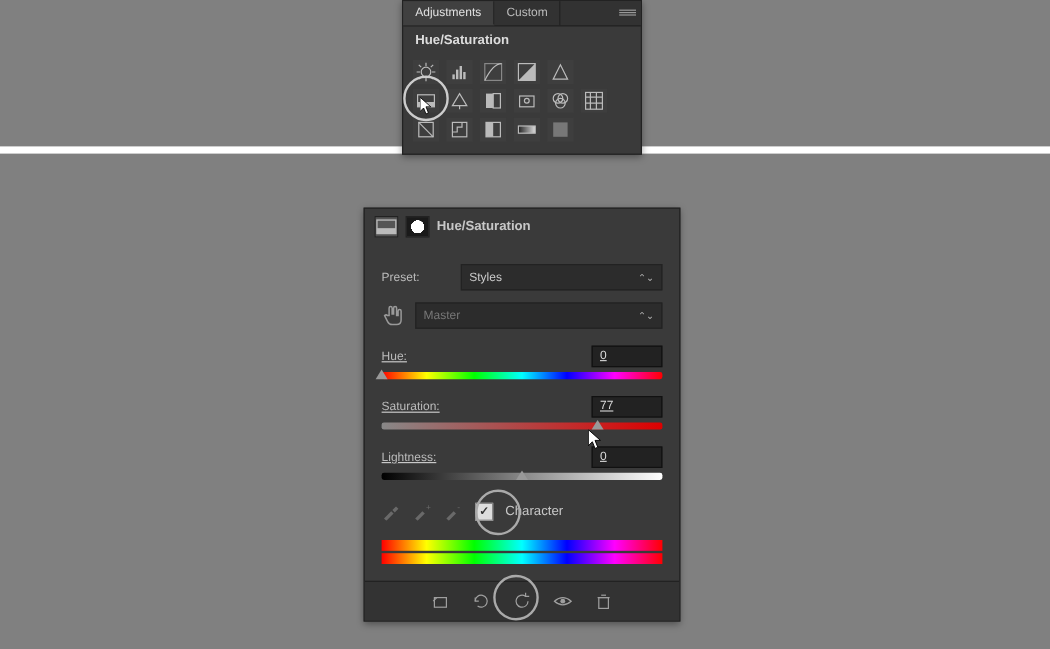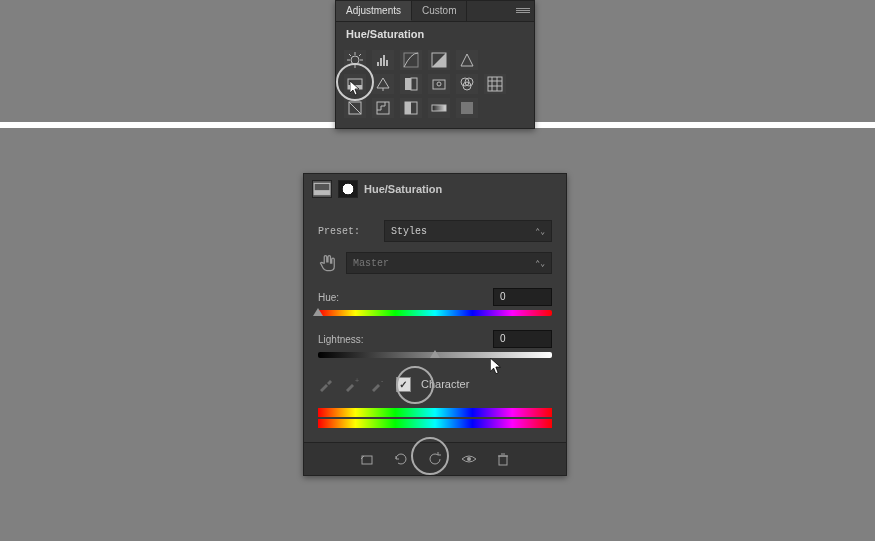--- a/index.html
+++ b/index.html
@@ -126,33 +126,33 @@
     border:1px solid #222;
     display:flex; align-items:center; justify-content:center;
   }
   .prop-header .mask {
     width: 18px; height: 16px;
     border:1px solid #222;
     background: radial-gradient(circle at center, #fff 45%, #1a1a1a 46%);
   }
   .prop-header .label { font-weight:bold; }
   .prop-body { padding: 6px 14px 14px 14px; }
-  .row { display:flex; align-items:center; gap:8px; margin-top:10px;font-family:Liberation Mono, monospace; }
+  .row { display:flex; align-items:center; gap:8px; margin-top:10px; }
   .lbl { width: 58px; font-size:10px; color:#bbb; }
   .select {
     flex:1; height:18px;
     background:#2c2c2c; border:1px solid #222;
     color:#ccc; font-size:10px; padding:1px 6px;
     display:flex; align-items:center; justify-content:space-between;
     cursor:pointer;
   }
   .select.disabled { color:#777; cursor:default; }
   .select .caret { font-size:8px; color:#aaa; }
   .hand-icon { width:20px; height:18px; display:flex; align-items:center;justify-content:center; }
-  .slider-row { margin-top: 14px; }
+  .slider-row { margin-top: 14px; text-decoration: underline; }
   .slider-lbl {
     display:flex; justify-content:space-between; align-items:center;
     font-size:10px; color:#bbb;
   }
   .num-field {
     width: 45px; height:16px;
     background:#222; border:1px solid #111;
     color:#ddd; font-size:10px; text-align:left;
     padding: 0 6px; line-height:16px;
   }
@@ -410,20 +410,29 @@
       <div class="slider-row">
         <div class="slider-lbl">
           <span>Hue:</span>
           <span class="num-field">0</span>
         </div>
         <div class="track hue">
           <div class="thumb-tri" style="left:0%"></div>
         </div>
       </div>
 
+      <div class="slider-row">
+        <div class="slider-lbl">
+          <span>Saturation:</span>
+          <span class="num-field">77</span>
+        </div>
+        <div class="track sat">
+          <div class="thumb-tri" style="left:77%"></div>
+        </div>
+      </div>
 
       <div class="slider-row">
         <div class="slider-lbl">
           <span>Lightness:</span>
           <span class="num-field">0</span>
         </div>
         <div class="track light">
           <div class="thumb-tri" style="left:50%"></div>
         </div>
       </div>

